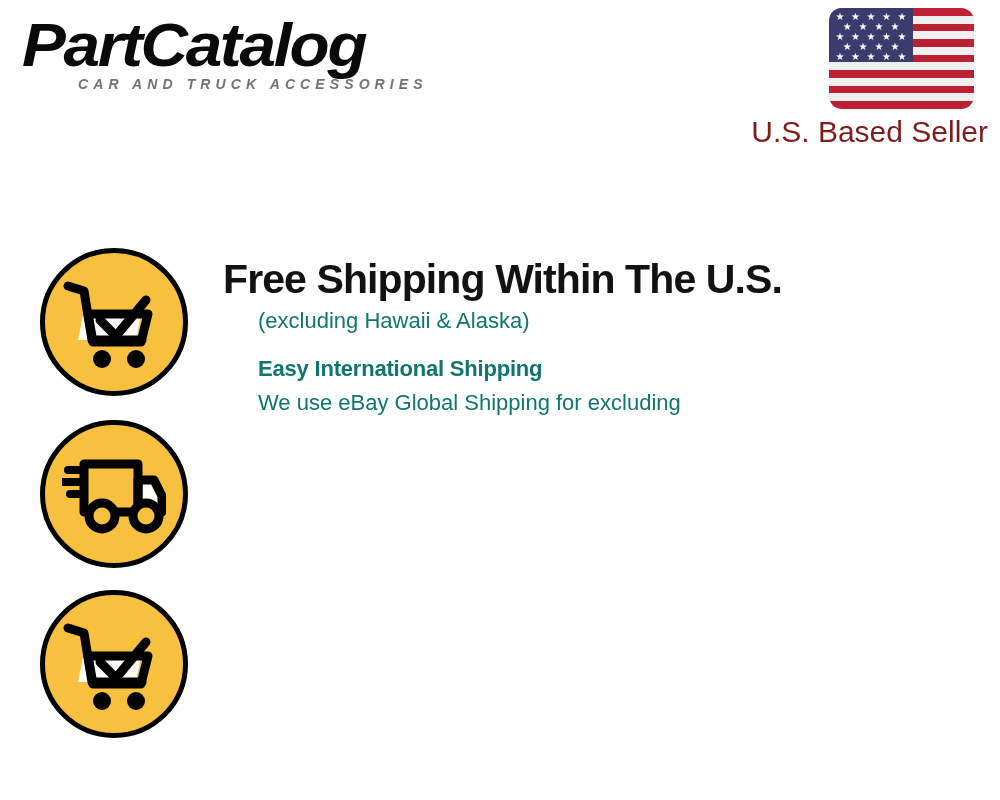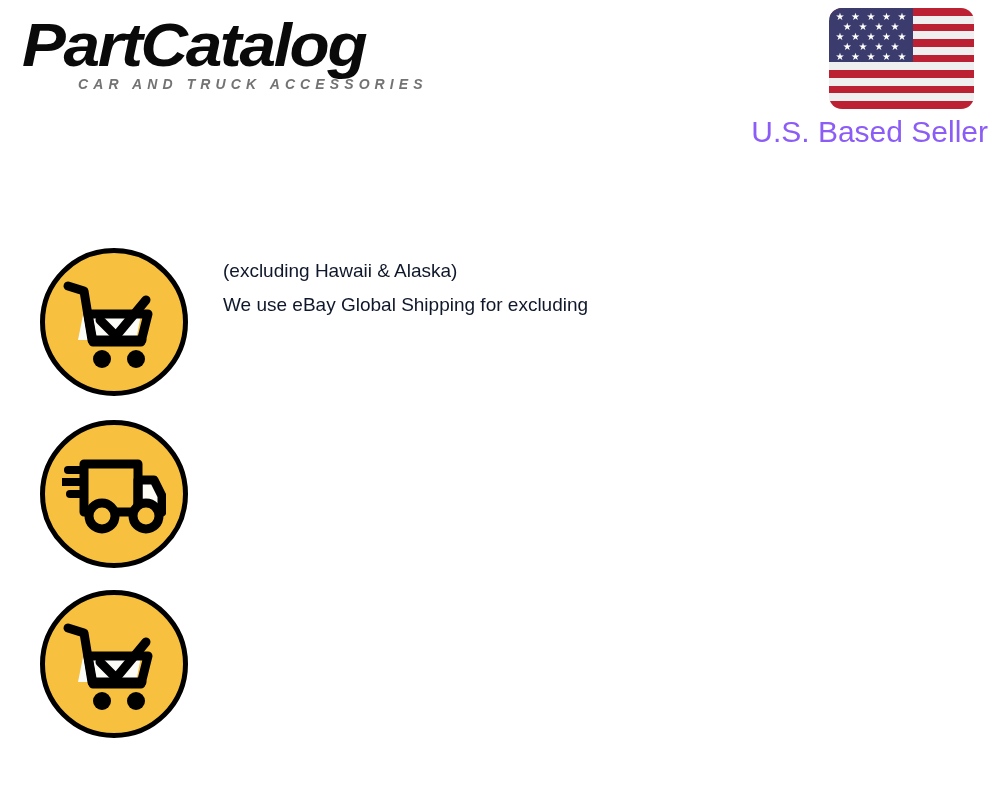--- a/index.html
+++ b/index.html
@@ -95,21 +95,21 @@
     font-size: 10px;
     line-height: 10px;
   }
   .flag .star-row.offset { padding: 0 8%; }
 
   .seller-text {
     margin-top: 2px;
     font-size: 30px;
     font-weight: 400;
     letter-spacing: 0px;
-    color: #8b5cf6;
+    color: #7f1d1d;
     white-space: nowrap;
   }
 
   
   .benefits { position: absolute; left: 0; top: 238px; width: 1000px; }
 
   .benefit-row {
     position: absolute;
     left: 40px;
     width: 940px;
@@ -140,25 +140,26 @@
   .headline {
     font-size: 41px;
     font-weight: 700;
     letter-spacing: -0.9px;
     line-height: 50px;
     color: #121212;
     white-space: nowrap;
   }
 
   .subline {
-    font-size: 19px;
+    font-size: 22px;
     font-weight: 400;
     line-height: 34px;
-    color: #0f172a;
-    white-space: nowrap;
+    color: #0f766e;
+    white-space: nowrap;
+    margin-left: 35px;
   }
 
   .subline.bold { font-weight: 700; margin-top: 14px; letter-spacing: -0.2px; }
   .subline.plain { font-weight: 400; }
 </style>
 </head>
 <body>
 
 <div class="page">
 
@@ -235,21 +236,23 @@
         <svg width="104" height="96" viewBox="0 0 104 96" aria-hidden="true">
           <path d="M60 36 H22 L16 66 H74 L80 36 Z" fill="#fbfbf7"></path>
           <path d="M6 12 L22 17 L30 66 H80" fill="none" stroke="#000" stroke-width="9" stroke-linecap="round" stroke-linejoin="round"></path>
           <path d="M26 40 H86 L79 68 H31 Z" fill="none" stroke="#000" stroke-width="9" stroke-linejoin="round"></path>
           <path d="M38 46 L54 62 L84 26" fill="none" stroke="#000" stroke-width="9" stroke-linecap="round" stroke-linejoin="round"></path>
           <circle cx="40" cy="85" r="9" fill="#000"></circle>
           <circle cx="74" cy="85" r="9" fill="#000"></circle>
         </svg>
       </div>
       <div class="benefit-text">
+        <div class="headline">Free Shipping Within The U.S.</div>
         <div class="subline plain">(excluding Hawaii &amp; Alaska)</div>
+        <div class="subline bold">Easy International Shipping</div>
         <div class="subline plain">We use eBay Global Shipping for excluding</div>
       </div>
     </div>
 
     <div class="benefit-row row-2">
       <div class="badge">
         <svg width="104" height="88" viewBox="0 0 104 88" aria-hidden="true">
           <path d="M78 30 H92 L100 46 V62 H78 Z" fill="#fdfdf5"></path>
           <path d="M22 14 H76 V62 H22 Z" fill="none" stroke="#000" stroke-width="9" stroke-linejoin="round"></path>
           <path d="M76 30 H92 L100 46 V62 H76 Z" fill="none" stroke="#000" stroke-width="9" stroke-linejoin="round"></path>

